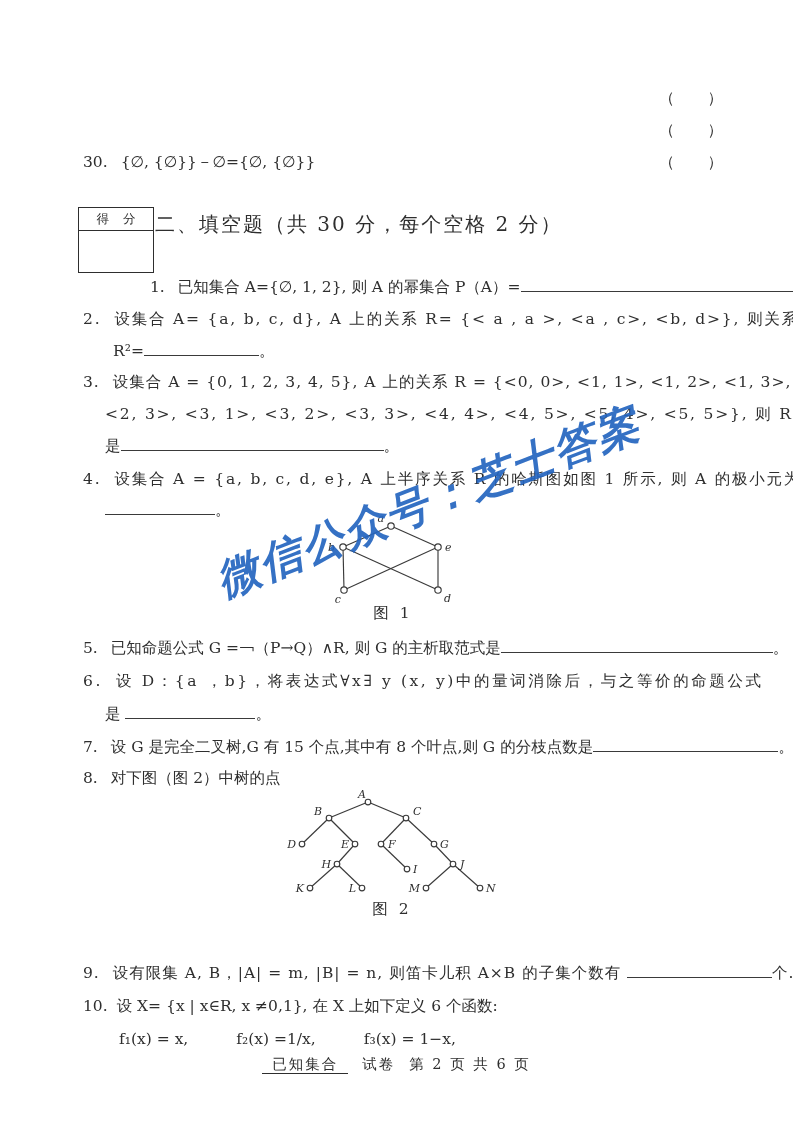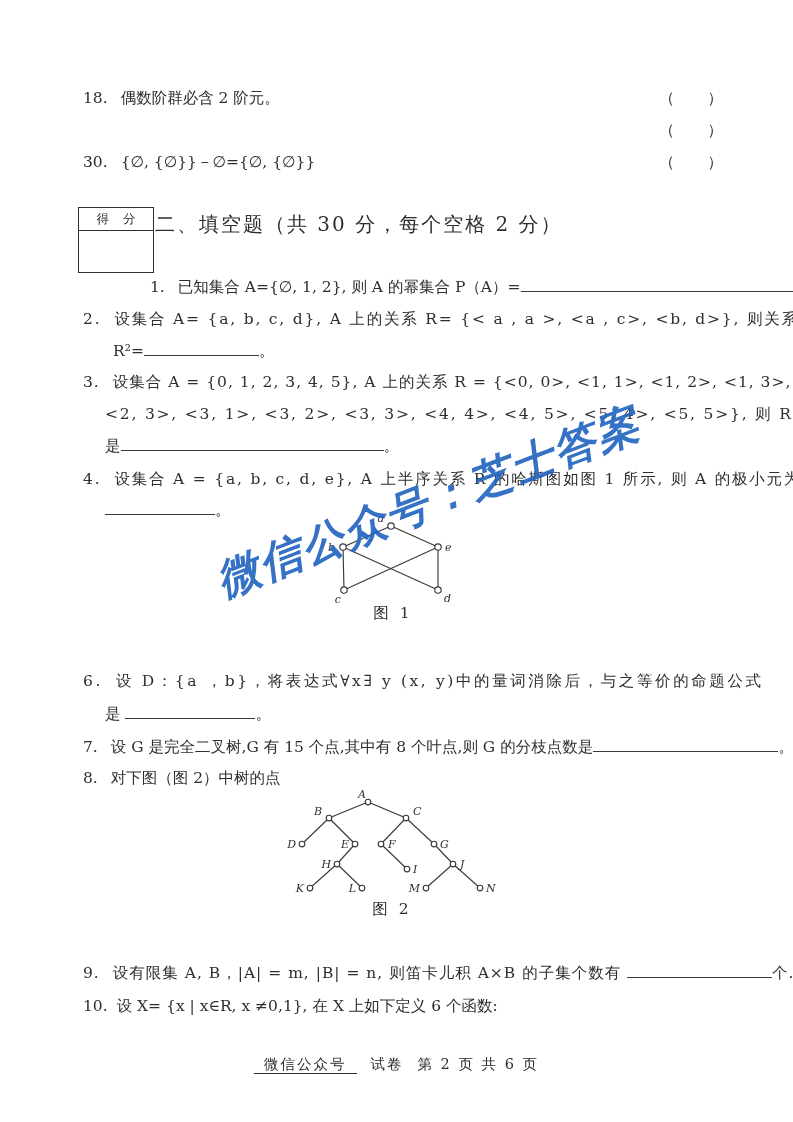--- a/index.html
+++ b/index.html
@@ -71,23 +71,20 @@
     text-align: center; font-size: 14.5px; letter-spacing: 2px;
   }
   .footer .course { border-bottom: 1.6px solid #2e2e2e; padding: 0 10px 1px 10px; }
   .footer .gap { display: inline-block; width: 14px; }
 </style>
 </head>
 <body>
 
 <div class="page">
 
-  <div class="line" style="left:83px; top:88px;">
-    <span class="qno">18.</span><span>偶数阶群必含 2 阶元。</span>
-  </div>
   <div class="line parens" style="top:88px;">（ ）</div>
 
   <div class="line parens" style="top:120px;">（ ）</div>
 
   <div class="line" style="left:83px; top:152px;">
     <span class="qno">30.</span><span>{∅, {∅}}－∅={∅, {∅}}</span>
   </div>
   <div class="line parens" style="top:152px;">（ ）</div>
 
   <div class="score-box">
@@ -137,20 +134,23 @@
       <text x="335" y="551" text-anchor="end" class="fig-label">b</text>
       <circle cx="438" cy="547" r="3.2" class="fig-node"></circle>
       <text x="445" y="551" text-anchor="start" class="fig-label">e</text>
       <circle cx="344" cy="590" r="3.2" class="fig-node"></circle>
       <text x="341" y="603" text-anchor="end" class="fig-label">c</text>
       <circle cx="438" cy="590" r="3.2" class="fig-node"></circle>
       <text x="444" y="602" text-anchor="start" class="fig-label">d</text>
     </svg>
   <div class="fig-caption" style="left:393px; top:603px;">图 1</div>
 
+  <div class="line" style="left:83px; top:638px;">
+    <span class="qno">5.</span><span>已知命题公式 G =￢（P→Q）∧R, 则 G 的主析取范式是</span><span class="blank" style="width:272px;"></span><span>。</span>
+  </div>
 
   <div class="line sp3" style="left:83px; top:671px;">
     <span class="qno">6.</span><span>设 D：{a ，b}，将表达式∀x∃ y (x, y)中的量词消除后，与之等价的命题公式</span>
   </div>
   <div class="line" style="left:105px; top:704px;">
     <span>是</span>&nbsp;<span class="blank" style="width:130px;"></span><span>。</span>
   </div>
 
   <div class="line" style="left:83px; top:737px;">
     <span class="qno">7.</span><span>设 G 是完全二叉树,G 有 15 个点,其中有 8 个叶点,则 G 的分枝点数是</span><span class="blank" style="width:185px;"></span><span>。</span>
@@ -206,20 +206,23 @@
   <div class="fig-caption" style="left:392px; top:899px;">图 2</div>
 
 
   <div class="line sp1" style="left:83px; top:963px;">
     <span class="qno">9.</span><span>设有限集 A, B，|A| = m, |B| = n, 则笛卡儿积 A×B 的子集个数有</span>&nbsp;<span class="blank" style="width:145px;"></span><span>个.</span>
   </div>
 
   <div class="line" style="left:83px; top:996px;">
     <span class="qno10">10.</span><span>设 X= {x | x∈R, x ≠0,1}, 在 X 上如下定义 6 个函数:</span>
   </div>
+  <div class="line" style="left:119px; top:1029px;">
+    <span style="margin-right:48px;">f₁(x) = x,</span><span style="margin-right:48px;">f₂(x) =1/x,</span><span>f₃(x) = 1−x,</span>
+  </div>
 
   <div class="watermark" style="color: rgb(36, 101, 192);">微信公众号：芝士答案</div>
 
   <div class="footer">
-    <span class="course">微信公众号</span><span class="gap"></span><span>试卷</span><span class="gap"></span><span>第 2 页 共 6 页</span>
+    <span class="course">已知集合</span><span class="gap"></span><span>试卷</span><span class="gap"></span><span>第 2 页 共 6 页</span>
   </div>
 
 </div>
 
 </body></html>

